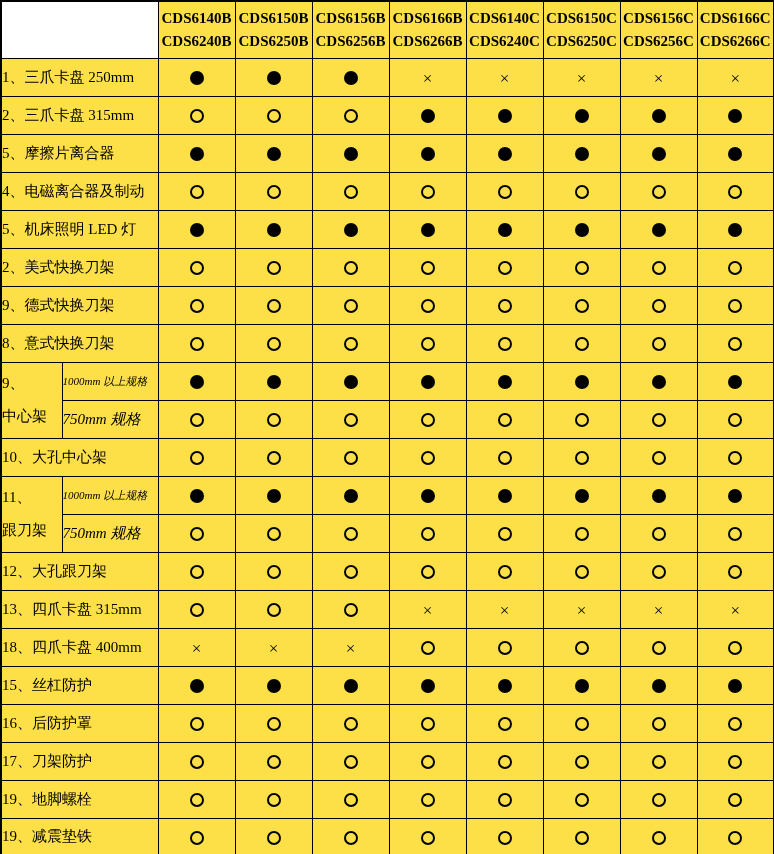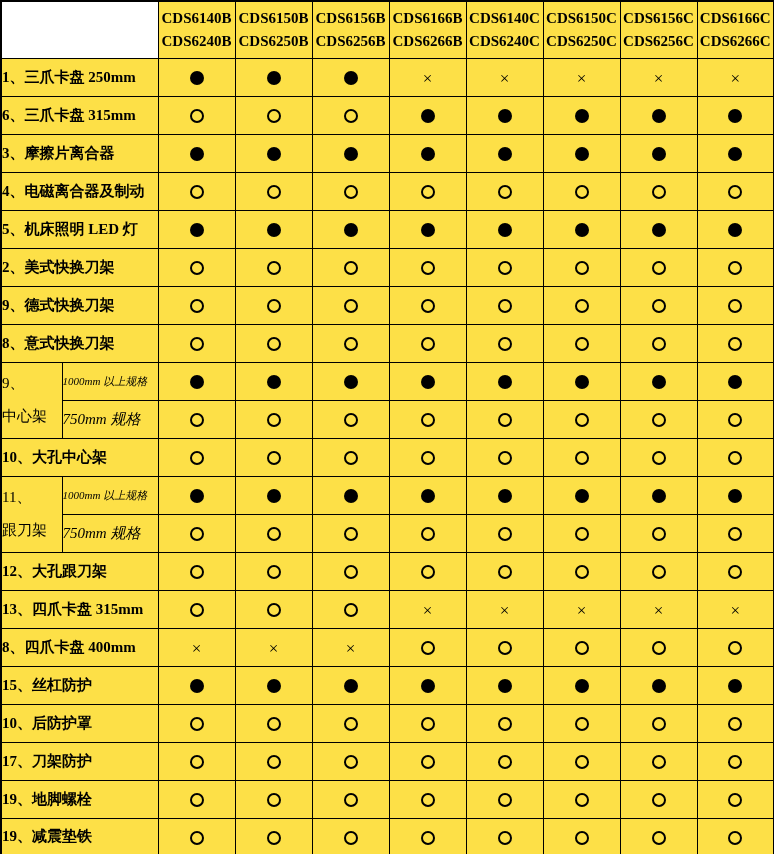--- a/index.html
+++ b/index.html
@@ -26,21 +26,20 @@
   td.model {
     text-align:center;
     font-weight:bold;
     font-size:15px;
     line-height:23px;
   }
   td.label {
     font-size:15px;
     padding-left:7px;
     text-align:left;
-    font-weight:bold;
   }
   td.group-label {
     font-size:15px;
     padding-left:7px;
     text-align:left;
     line-height:33px;
   }
   td.sub-label {
     font-size:15px;
     padding-left:5px;
@@ -127,32 +126,32 @@
           <td class="sym"><span class="dot-filled"></span></td>
           <td class="sym"><span class="dot-filled"></span></td>
           <td class="sym"><span class="dot-filled"></span></td>
           <td class="sym"><span class="cross">×</span></td>
           <td class="sym"><span class="cross">×</span></td>
           <td class="sym"><span class="cross">×</span></td>
           <td class="sym"><span class="cross">×</span></td>
           <td class="sym"><span class="cross">×</span></td>
         </tr>
         <tr class="body-row">
-          <td colspan="2" class="label">6、三爪卡盘 315mm</td>
-          <td class="sym"><span class="dot-open"></span></td>
-          <td class="sym"><span class="dot-open"></span></td>
-          <td class="sym"><span class="dot-open"></span></td>
-          <td class="sym"><span class="dot-filled"></span></td>
-          <td class="sym"><span class="dot-filled"></span></td>
-          <td class="sym"><span class="dot-filled"></span></td>
-          <td class="sym"><span class="dot-filled"></span></td>
-          <td class="sym"><span class="dot-filled"></span></td>
-        </tr>
-        <tr class="body-row">
-          <td colspan="2" class="label">3、摩擦片离合器</td>
+          <td colspan="2" class="label">2、三爪卡盘 315mm</td>
+          <td class="sym"><span class="dot-open"></span></td>
+          <td class="sym"><span class="dot-open"></span></td>
+          <td class="sym"><span class="dot-open"></span></td>
+          <td class="sym"><span class="dot-filled"></span></td>
+          <td class="sym"><span class="dot-filled"></span></td>
+          <td class="sym"><span class="dot-filled"></span></td>
+          <td class="sym"><span class="dot-filled"></span></td>
+          <td class="sym"><span class="dot-filled"></span></td>
+        </tr>
+        <tr class="body-row">
+          <td colspan="2" class="label">5、摩擦片离合器</td>
           <td class="sym"><span class="dot-filled"></span></td>
           <td class="sym"><span class="dot-filled"></span></td>
           <td class="sym"><span class="dot-filled"></span></td>
           <td class="sym"><span class="dot-filled"></span></td>
           <td class="sym"><span class="dot-filled"></span></td>
           <td class="sym"><span class="dot-filled"></span></td>
           <td class="sym"><span class="dot-filled"></span></td>
           <td class="sym"><span class="dot-filled"></span></td>
         </tr>
         <tr class="body-row">
@@ -289,21 +288,21 @@
           <td class="sym"><span class="dot-open"></span></td>
           <td class="sym"><span class="dot-open"></span></td>
           <td class="sym"><span class="dot-open"></span></td>
           <td class="sym"><span class="cross">×</span></td>
           <td class="sym"><span class="cross">×</span></td>
           <td class="sym"><span class="cross">×</span></td>
           <td class="sym"><span class="cross">×</span></td>
           <td class="sym"><span class="cross">×</span></td>
         </tr>
         <tr class="body-row">
-          <td colspan="2" class="label">8、四爪卡盘 400mm</td>
+          <td colspan="2" class="label">18、四爪卡盘 400mm</td>
           <td class="sym"><span class="cross">×</span></td>
           <td class="sym"><span class="cross">×</span></td>
           <td class="sym"><span class="cross">×</span></td>
           <td class="sym"><span class="dot-open"></span></td>
           <td class="sym"><span class="dot-open"></span></td>
           <td class="sym"><span class="dot-open"></span></td>
           <td class="sym"><span class="dot-open"></span></td>
           <td class="sym"><span class="dot-open"></span></td>
         </tr>
         <tr class="body-row">
@@ -311,21 +310,21 @@
           <td class="sym"><span class="dot-filled"></span></td>
           <td class="sym"><span class="dot-filled"></span></td>
           <td class="sym"><span class="dot-filled"></span></td>
           <td class="sym"><span class="dot-filled"></span></td>
           <td class="sym"><span class="dot-filled"></span></td>
           <td class="sym"><span class="dot-filled"></span></td>
           <td class="sym"><span class="dot-filled"></span></td>
           <td class="sym"><span class="dot-filled"></span></td>
         </tr>
         <tr class="body-row">
-          <td colspan="2" class="label">10、后防护罩</td>
+          <td colspan="2" class="label">16、后防护罩</td>
           <td class="sym"><span class="dot-open"></span></td>
           <td class="sym"><span class="dot-open"></span></td>
           <td class="sym"><span class="dot-open"></span></td>
           <td class="sym"><span class="dot-open"></span></td>
           <td class="sym"><span class="dot-open"></span></td>
           <td class="sym"><span class="dot-open"></span></td>
           <td class="sym"><span class="dot-open"></span></td>
           <td class="sym"><span class="dot-open"></span></td>
         </tr>
         <tr class="body-row">

